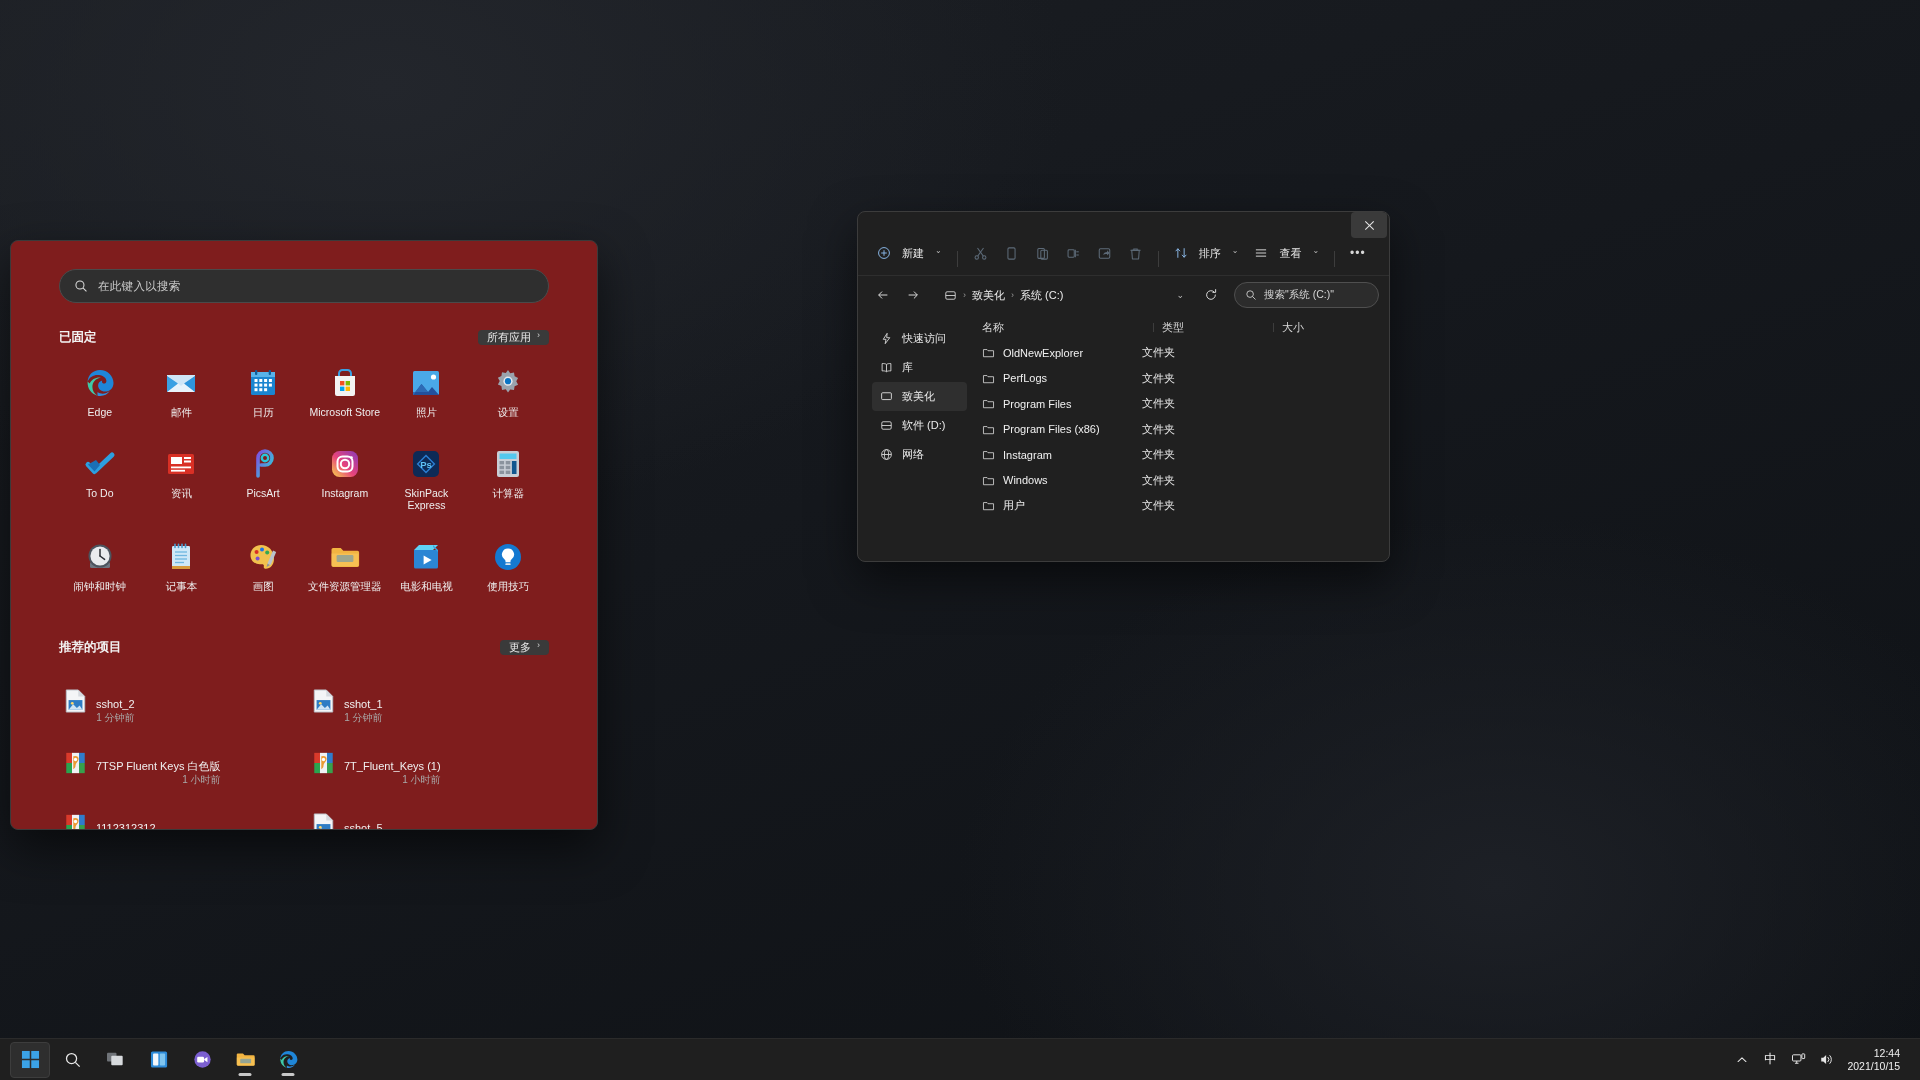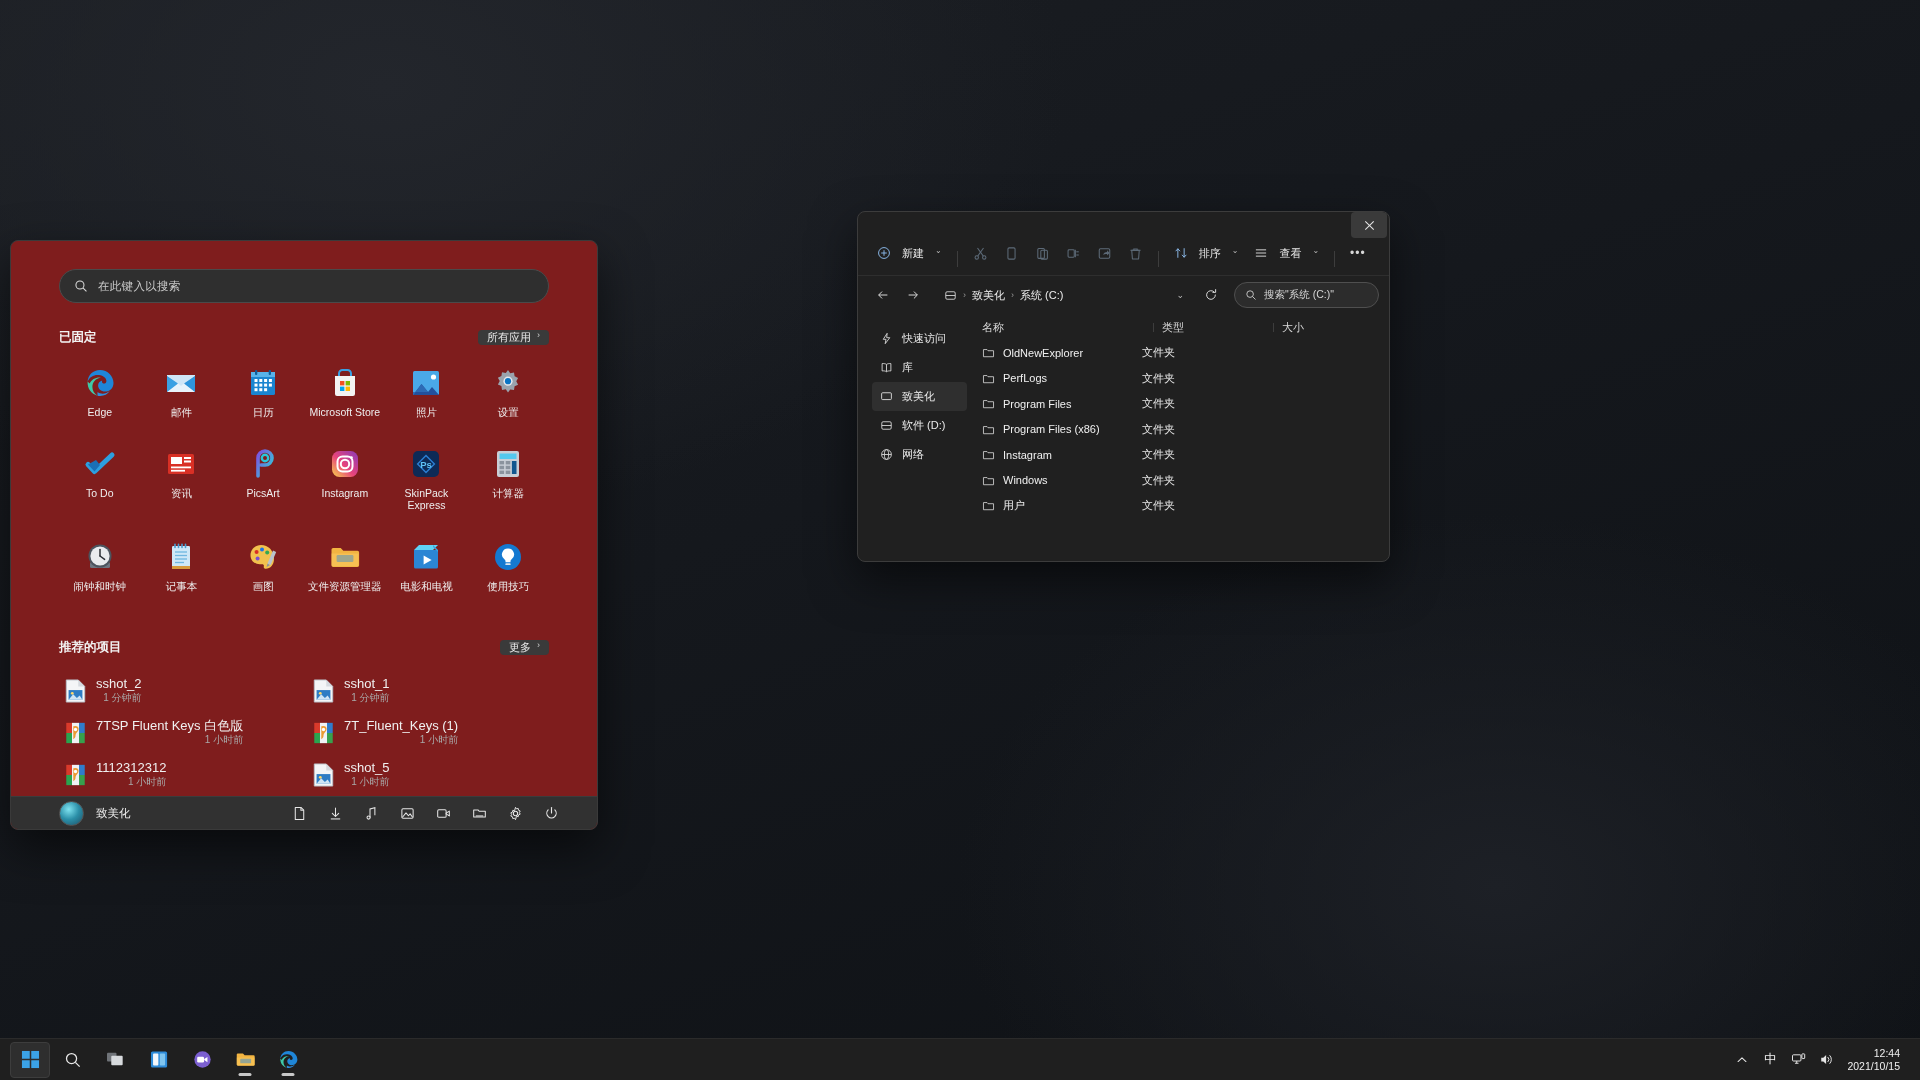--- a/index.html
+++ b/index.html
@@ -71,21 +71,21 @@
     line-height:12.5px; max-width:76px;
   }
 
   .rec-list { display:grid; grid-template-columns:1fr 1fr; column-gap:6px; row-gap:0; }
   .rec {
     display:flex; align-items:center; gap:10px;
     padding:7px 6px; border-radius:5px; cursor:default;
   }
   .rec .ico { width:21px; height:24px; flex:none; }
   .rec .meta { overflow:hidden; }
-  .rec .nm { font-size:13px; color:#f0f0f0; white-space:nowrap; line-height:14px; }
+  .rec .nm { font-size:11px; color:#f0f0f0; white-space:nowrap; line-height:14px;margin-top:20px; }
   .rec .tm { font-size:10px; color:#a9a9a9; line-height:14px;text-align:right; }
 
   #start-foot {
     height:52px; background:#313131;
     border-top:1px solid #3c3c3c;
     display:flex; align-items:center;
     padding:0 30px 0 48px;
   }
   .user { display:flex; align-items:center; gap:12px; cursor:default; }
   .user .ava {

